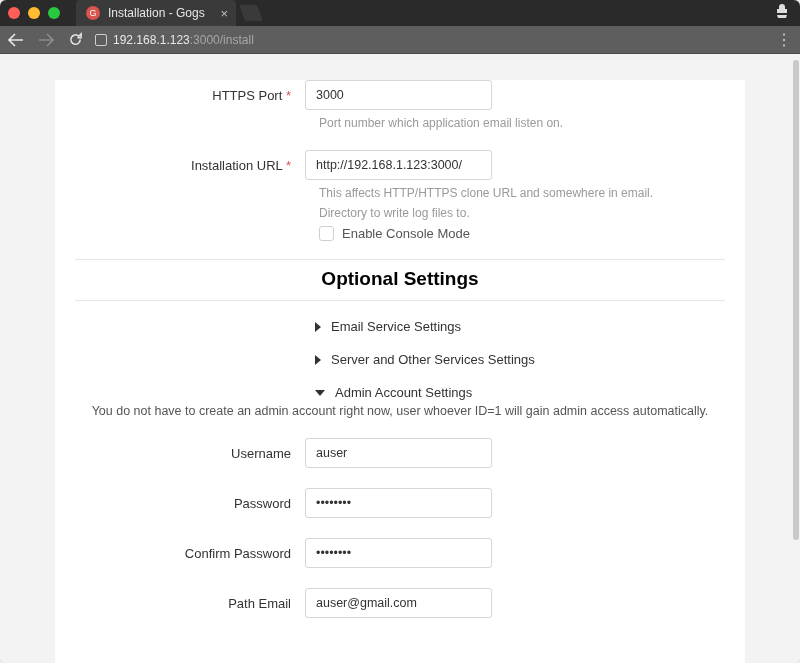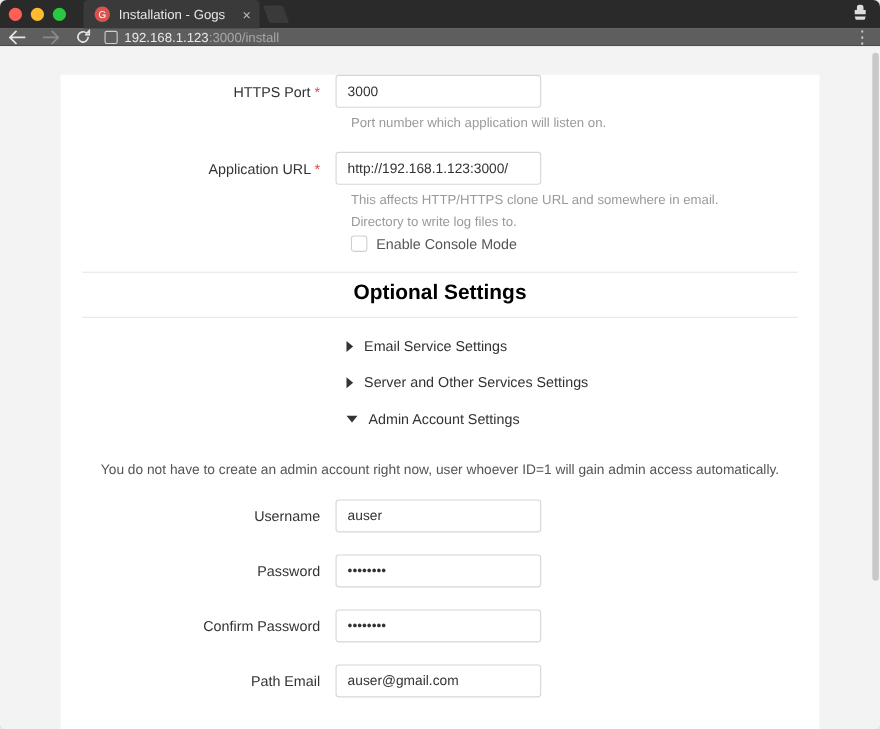--- a/index.html
+++ b/index.html
@@ -62,21 +62,21 @@
     background: #3a3a3a;
     margin-left: 6px;
     transform: skewX(20deg);
     border-radius: 2px;
   }
   .ext-icon {
     position: absolute; right: 10px; top: 4px;
     color: #ddd;
   }
   .toolbar {
-    height: 16px;
+    height: 28px;
     background: #5e5e5e;
     display: flex;
     align-items: center;
     padding: 0 8px;
     gap: 12px;
     border-bottom: 1px solid #4a4a4a;
   }
   .toolbar .nav-icons { display: flex; gap: 14px; align-items: center; color: #ddd; }
   .toolbar .nav-icons .disabled { color: #8a8a8a; }
   .addrbar {
@@ -198,21 +198,21 @@
   }
   .caret.down {
     border-left: 5px solid transparent;
     border-right: 5px solid transparent;
     border-top: 6px solid #333;
   }
   .admin-note {
     text-align: center;
     color: #555;
     font-size: 12.5px;
-    margin-top: 32px;
+    margin-top: 4px;
   }
   svg { display: block; }
 </style>
 </head>
 <body>
 
 <div class="window">
 
   <div class="titlebar">
     <div class="traffic-lights">
@@ -262,25 +262,25 @@
 
   <div class="viewport">
     <div class="card">
 
       <div class="form-row">
         <label class="label">
           <span>HTTPS Port</span><span class="req"> *</span>
         </label>
         <input class="input" value="3000" style="">
       </div>
-      <div class="helper">Port number which application will listen on.</div>
+      <div class="helper">Port number which application email listen on.</div>
 
       <div class="form-row">
         <label class="label">
-          <span>Application URL</span><span class="req"> *</span>
+          <span>Installation URL</span><span class="req"> *</span>
         </label>
         <input class="input" value="http://192.168.1.123:3000/" style="">
       </div>
       <div class="helper">This affects HTTP/HTTPS clone URL and somewhere in email.</div>
 
       <div class="helper">Directory to write log files to.</div>
       <div class="check-row">
         <span class="checkbox"></span>
         <span>Enable Console Mode</span>
       </div>

